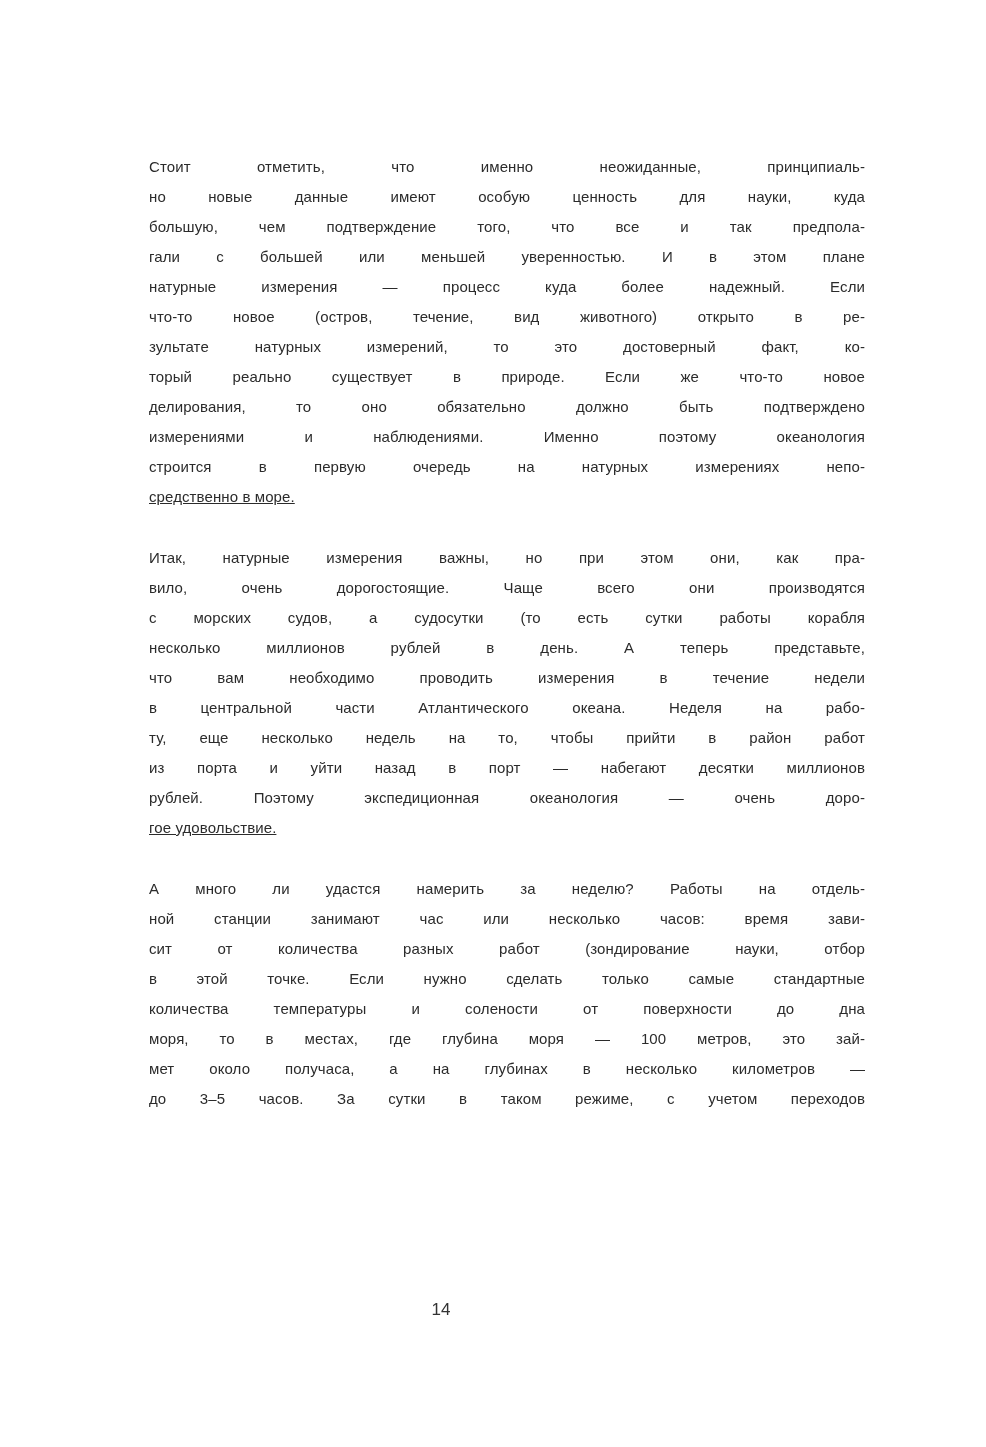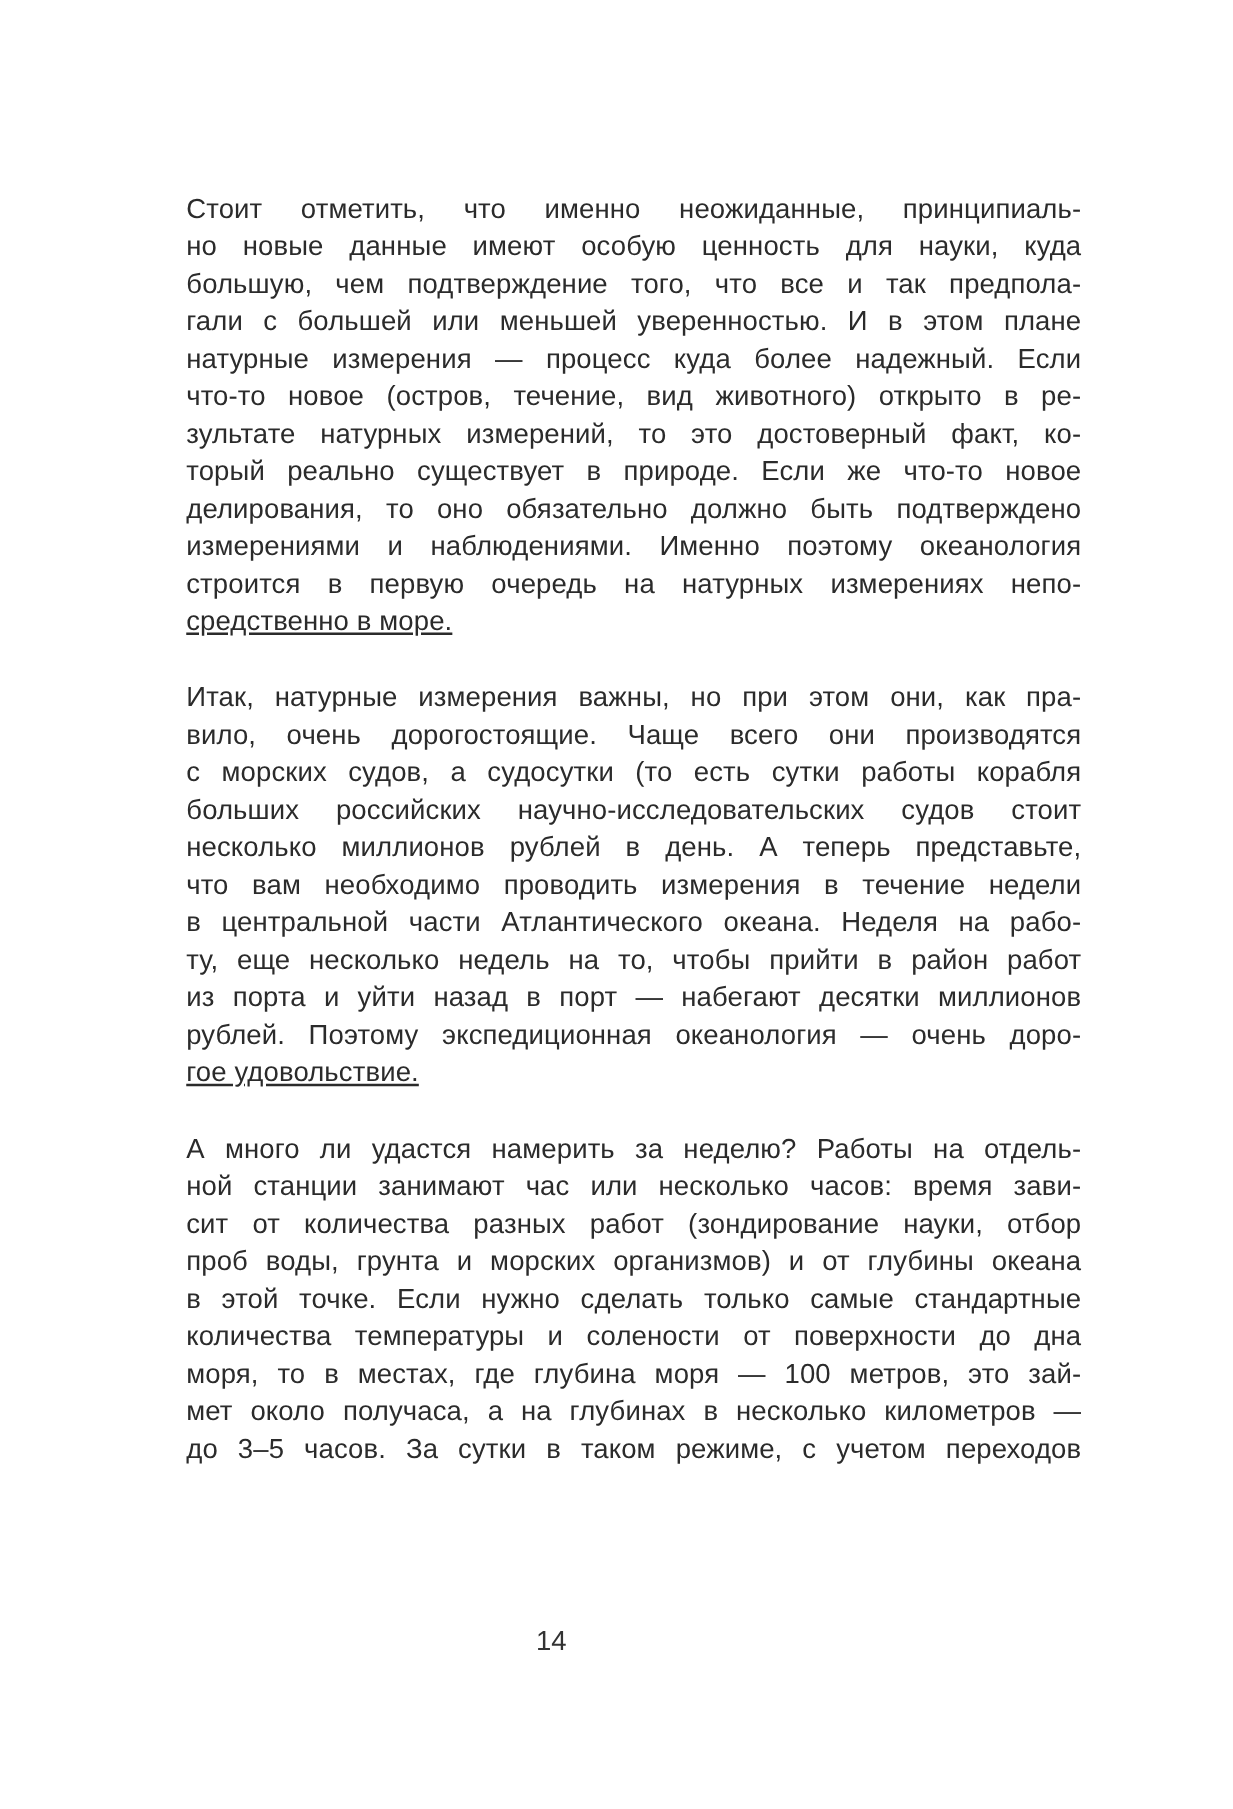--- a/index.html
+++ b/index.html
@@ -21,38 +21,38 @@
       top: 152px;
       width: 716px;
     }
     .paragraph {
       margin: 0 0 31px 0;
     }
     .line {
       display: block;
       height: 30px;
       line-height: 30px;
-      font-size: 22px;
+      font-size: 15px;
       letter-spacing: 0.1px;
       text-align: justify;
       text-align-last: justify;
       white-space: nowrap;
       overflow: visible;
     }
     .line.last {
       text-align-last: left;
       text-decoration: underline;
     }
     .page-number {
       position: absolute;
       top: 1300px;
       left: 0;
       width: 882px;
       text-align: center;
-      font-size: 22px;
+      font-size: 17px;
       color: #333333;
     }
   </style>
 </head>
 <body>
 
 <div class="page-body">
 
   <div class="paragraph">
     <span class="line">Стоит отметить, что именно неожиданные, принципиаль-</span>
@@ -66,35 +66,33 @@
     <span class="line">делирования, то оно обязательно должно быть подтверждено</span>
     <span class="line">измерениями и наблюдениями. Именно поэтому океанология</span>
     <span class="line">строится в первую очередь на натурных измерениях непо-</span>
     <span class="line last">средственно в море.</span>
   </div>
 
   <div class="paragraph">
     <span class="line">Итак, натурные измерения важны, но при этом они, как пра-</span>
     <span class="line">вило, очень дорогостоящие. Чаще всего они производятся</span>
     <span class="line">с морских судов, а судосутки (то есть сутки работы корабля</span>
-    <span class="line">больших российских научно-исследовательских судов стоит</span>
     <span class="line">несколько миллионов рублей в день. А теперь представьте,</span>
     <span class="line">что вам необходимо проводить измерения в течение недели</span>
     <span class="line">в центральной части Атлантического океана. Неделя на рабо-</span>
     <span class="line">ту, еще несколько недель на то, чтобы прийти в район работ</span>
     <span class="line">из порта и уйти назад в порт — набегают десятки миллионов</span>
     <span class="line">рублей. Поэтому экспедиционная океанология — очень доро-</span>
     <span class="line last">гое удовольствие.</span>
   </div>
 
   <div class="paragraph">
     <span class="line">А много ли удастся намерить за неделю? Работы на отдель-</span>
     <span class="line">ной станции занимают час или несколько часов: время зави-</span>
     <span class="line">сит от количества разных работ (зондирование науки, отбор</span>
-    <span class="line">проб воды, грунта и морских организмов) и от глубины океана</span>
     <span class="line">в этой точке. Если нужно сделать только самые стандартные</span>
     <span class="line">количества температуры и солености от поверхности до дна</span>
     <span class="line">моря, то в местах, где глубина моря — 100 метров, это зай-</span>
     <span class="line">мет около получаса, а на глубинах в несколько километров —</span>
     <span class="line">до 3–5 часов. За сутки в таком режиме, с учетом переходов</span>
   </div>
 
 </div>
 
 <div class="page-number">14</div>

